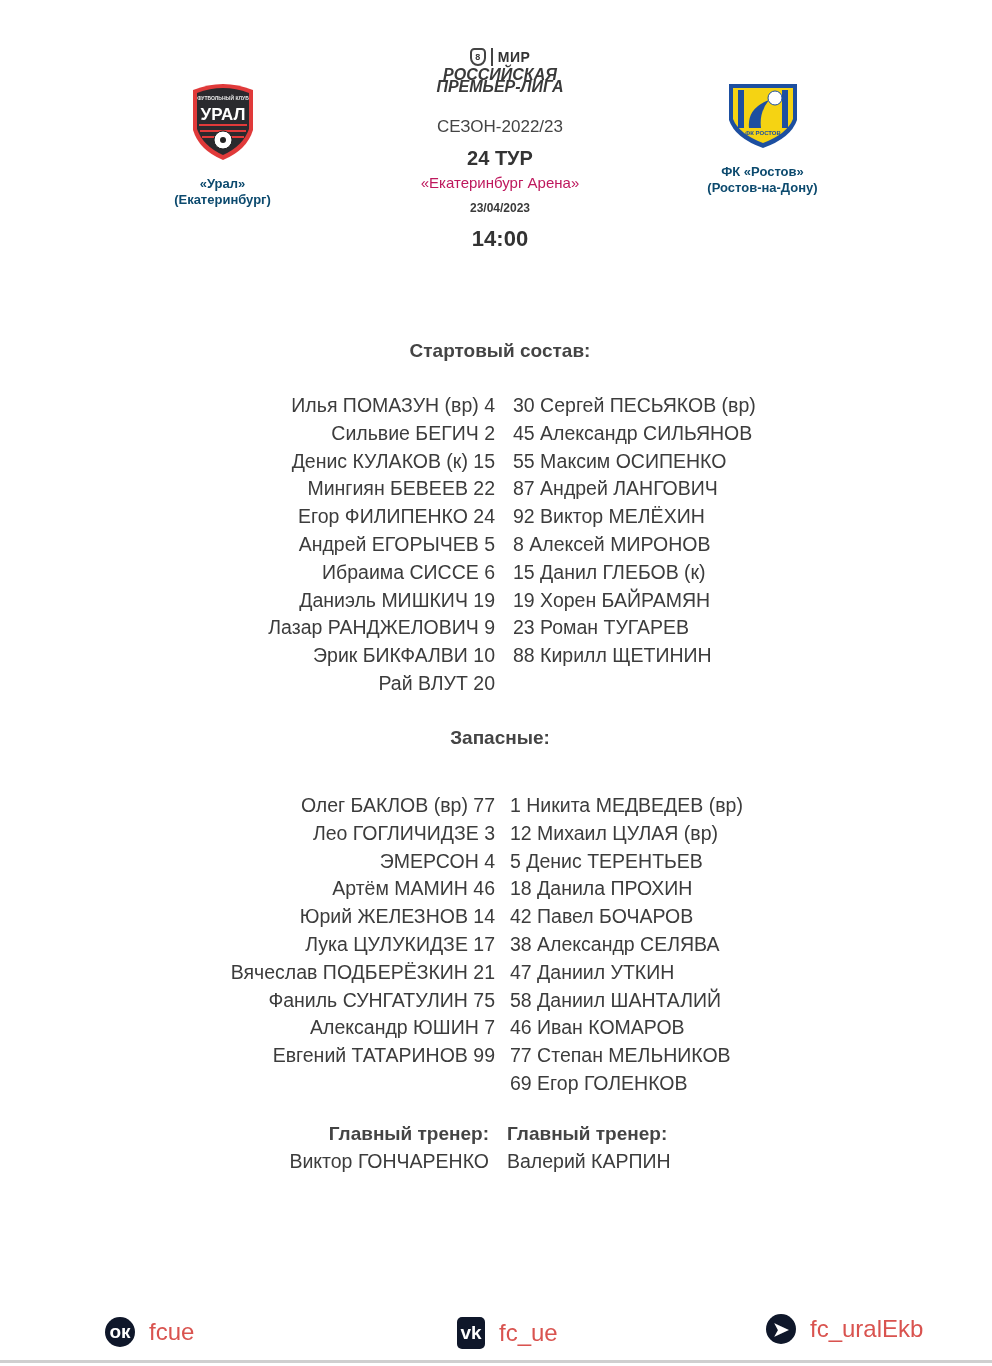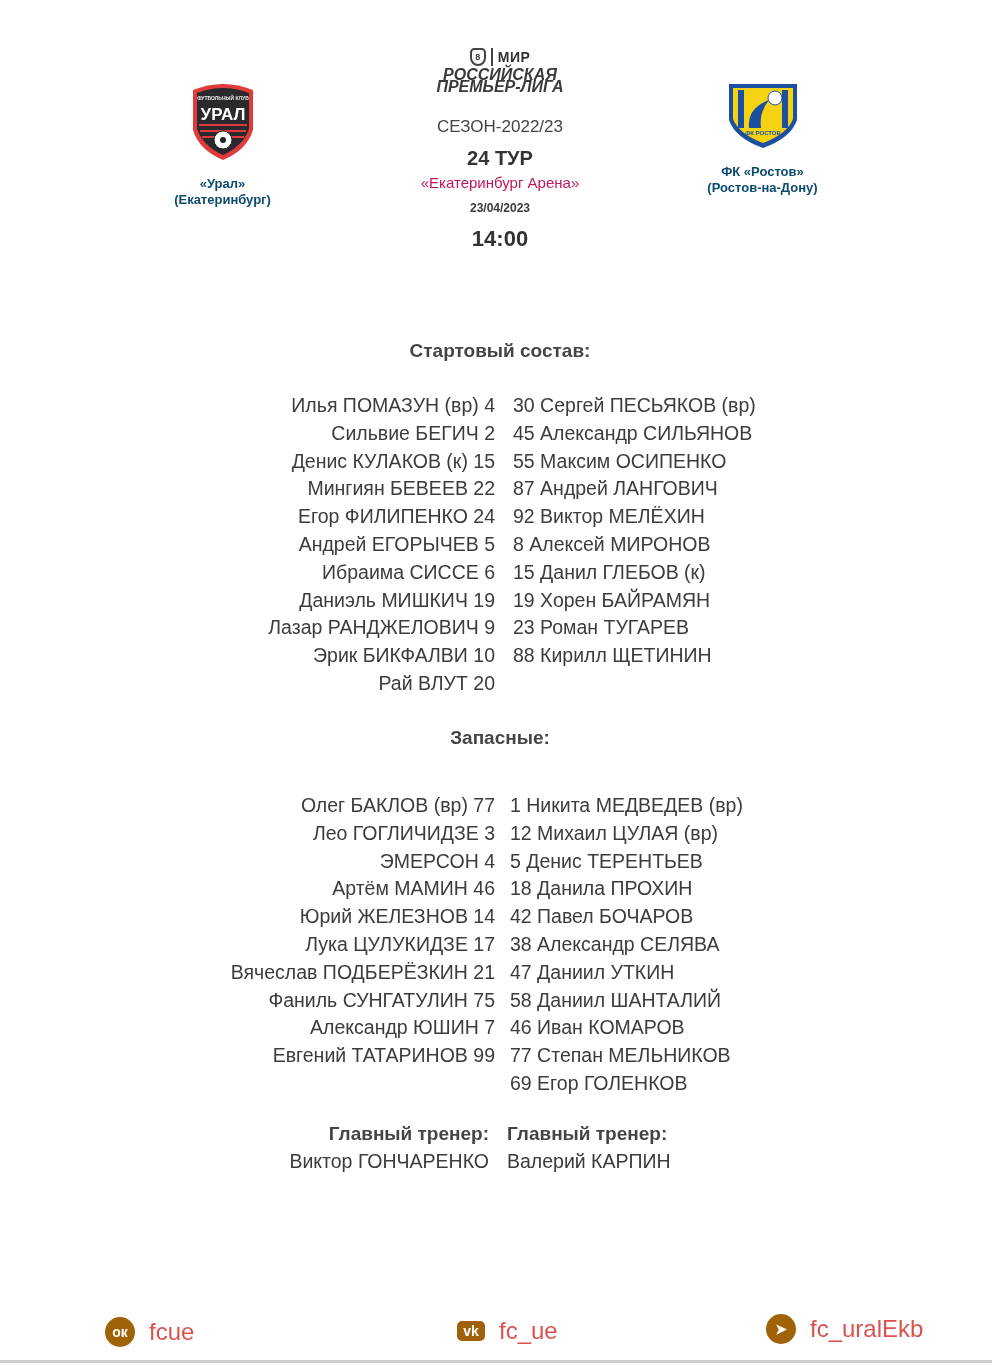--- a/index.html
+++ b/index.html
@@ -27,22 +27,22 @@
   .row{position:relative;height:27.8px;font-size:19.5px;color:#3c3c3c;line-height:27.8px;}
   .row .l{position:absolute;right:497px;white-space:nowrap;text-align:right;}
   .row .r{position:absolute;left:513px;white-space:nowrap;}
   .subs .row .r{left:510px;}
   .coach .l{right:503px;}
   .coach .r{left:507px;}
   .coach-h{font-weight:bold;color:#444;font-size:19px;}
 
   .footer{position:absolute;top:1312px;left:0;width:992px;height:40px;}
   .social{position:absolute;display:flex;align-items:center;gap:14px;}
-  .social .ico{width:30px;height:30px;border-radius:50%;background:#a16207;color:#fff;display:flex;align-items:center;justify-content:center;font-size:14px;font-weight:bold;}
-  .social .ico.sq{border-radius:5px;width:28px;height:20px;}
+  .social .ico{width:30px;height:30px;border-radius:50%;background:#0f172a;color:#fff;display:flex;align-items:center;justify-content:center;font-size:19px;font-weight:bold;}
+  .social .ico.sq{border-radius:5px;width:28px;height:32px;}
   .social .txt{font-size:24px;color:#d9534f;font-family:"Liberation Sans Narrow","Liberation Sans",sans-serif;}
   .s1{left:105px;top:5px;}
   .s2{left:457px;top:5px;}
   .s3{left:766px;top:2px;}
   .bottom-line{position:absolute;left:0;top:1360px;width:992px;height:3px;background:#cfcfcf;}
 </style>
 </head>
 <body>
 
 <div class="header">

